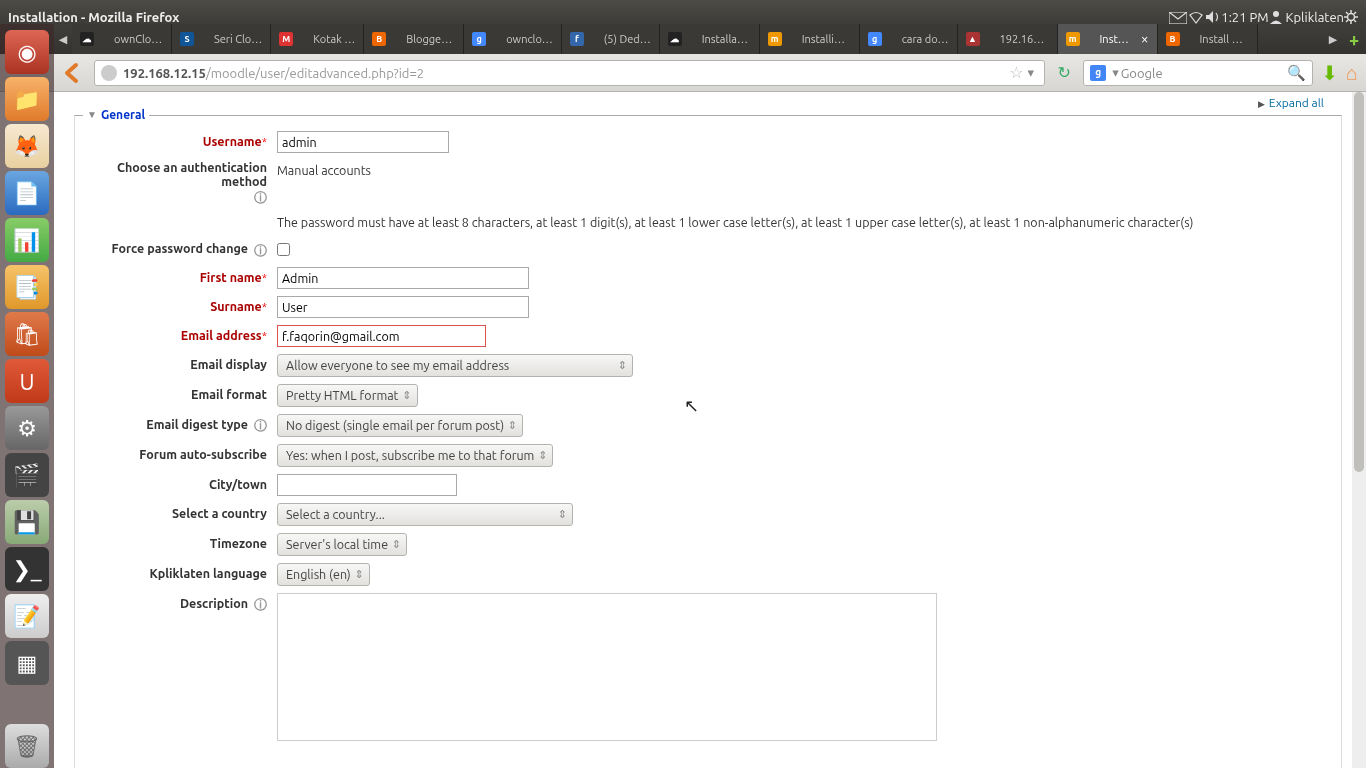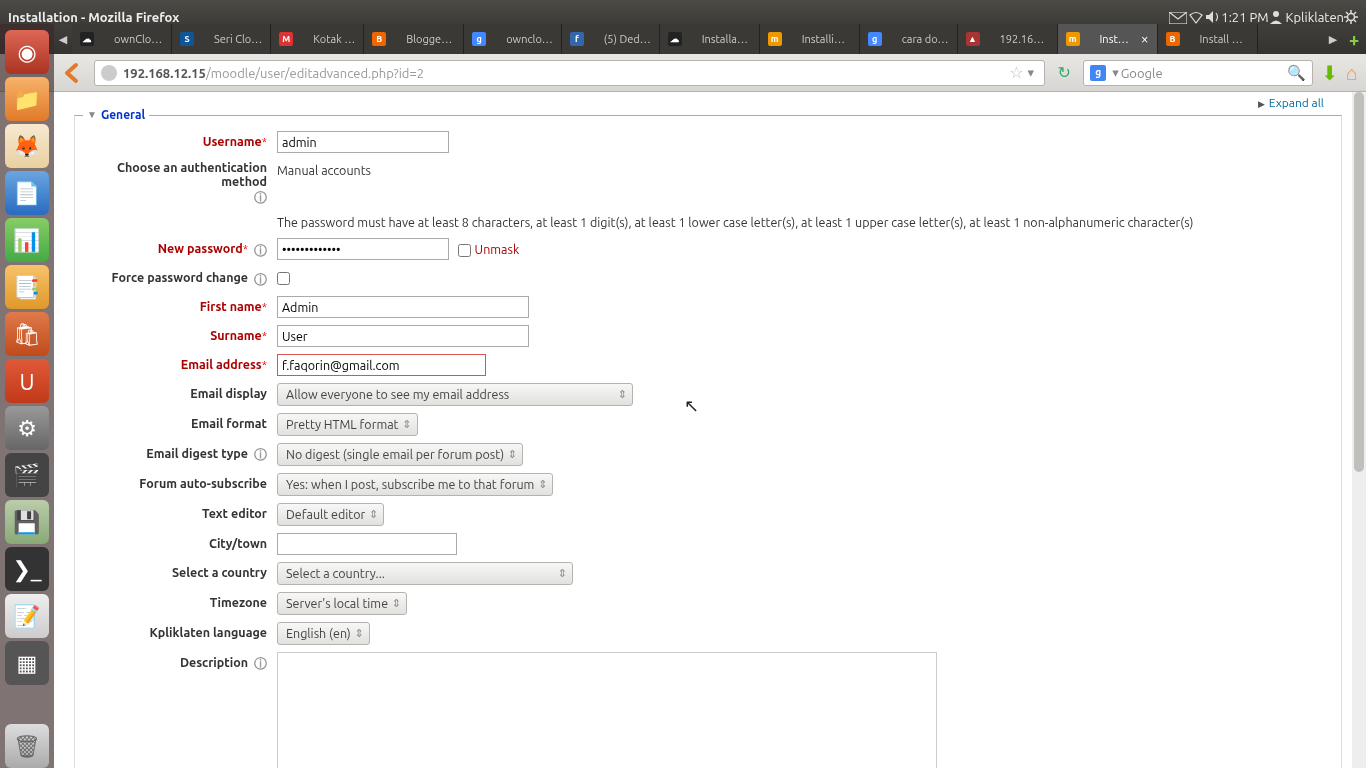--- a/index.html
+++ b/index.html
@@ -239,27 +239,20 @@
     <div class="row">
       <div class="lbl" style="line-height:14px;"><span>Choose an authentication method</span><br><span class="help-icon">ⓘ</span></div>
       <div class="val">Manual accounts</div>
     </div>
 
     <div class="row">
         <div class="lbl"></div>
         <div class="hint">The password must have at least 8 characters, at least 1 digit(s), at least 1 lower case letter(s), at least 1 upper case letter(s), at least 1 non-alphanumeric character(s)</div>
       </div>
 
-    <div class="row">
-      <div class="lbl req"><span>New password</span><span class="req-star">*</span> <span class="help-icon">ⓘ</span></div>
-      <div class="val">
-        <input class="text w170" type="text" value="•••••••••••••" style="">
-        &nbsp;&nbsp;<input type="checkbox" class="chk" style=""><span class="unmask">Unmask</span>
-      </div>
-    </div>
 
     <div class="row">
       <div class="lbl"><span>Force password change</span> <span class="help-icon">ⓘ</span></div>
       <div class="val"><input type="checkbox" class="chk" style=""></div>
     </div>
 
     <div class="row">
       <div class="lbl req"><span>First name</span><span class="req-star">*</span></div>
       <div class="val"><input class="text w250" value="Admin" style=""></div>
     </div>
@@ -295,26 +288,20 @@
           </div></div>
     </div>
 
     <div class="row">
       <div class="lbl"><span>Forum auto-subscribe</span></div>
       <div class="val"><div class="select-widget">
             <span>Yes: when I post, subscribe me to that forum</span>
           </div></div>
     </div>
 
-    <div class="row">
-      <div class="lbl"><span>Text editor</span></div>
-      <div class="val"><div class="select-widget">
-            <span>Default editor</span>
-          </div></div>
-    </div>
 
     <div class="row">
       <div class="lbl"><span>City/town</span></div>
       <div class="val"><input class="text w180" value="" style=""></div>
     </div>
 
     <div class="row">
       <div class="lbl"><span>Select a country</span></div>
       <div class="val"><div class="select-widget" style="width:296px">
             <span>Select a country...</span>

